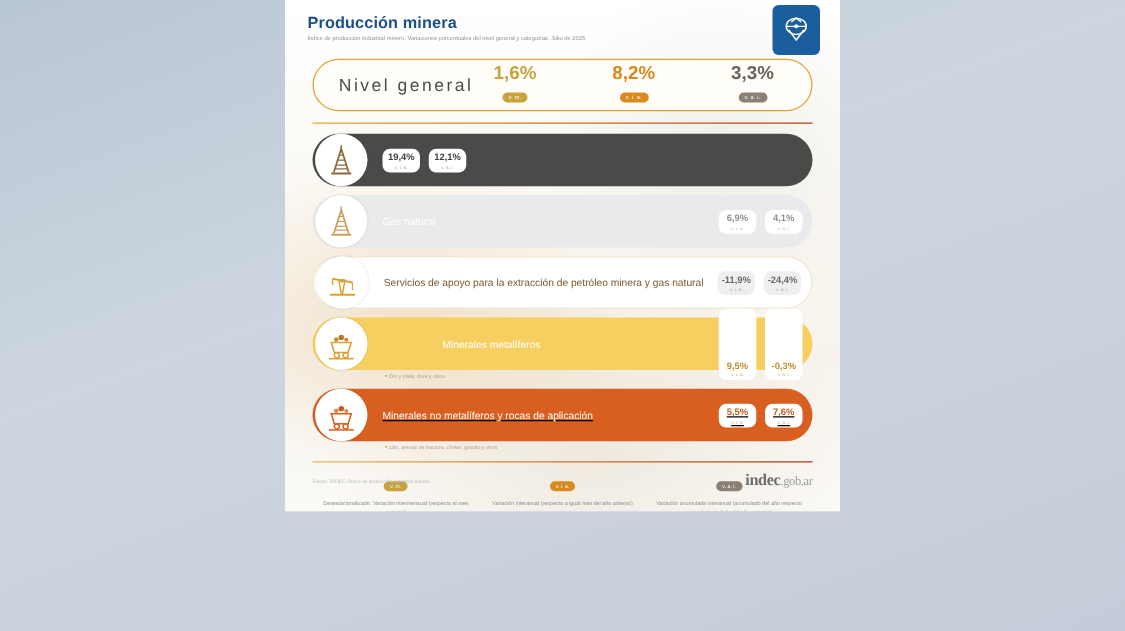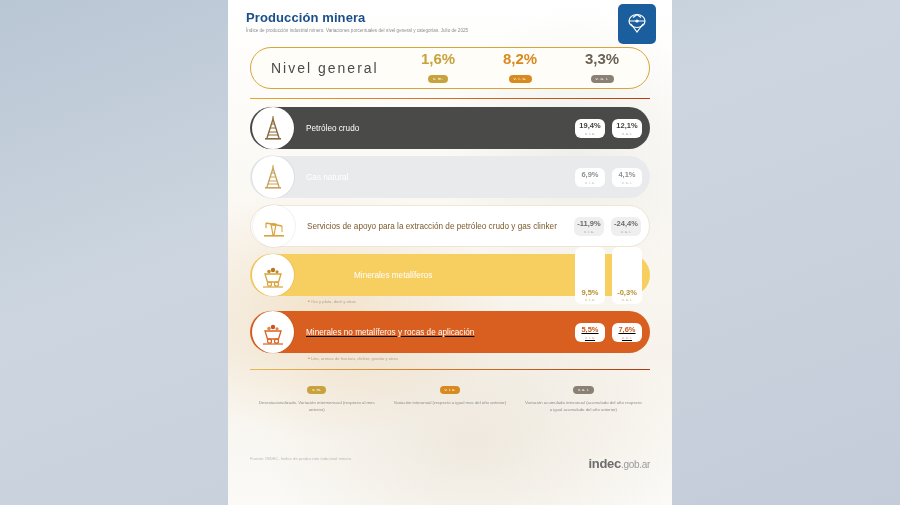--- a/index.html
+++ b/index.html
@@ -8,21 +8,21 @@
     background: #c9d3dd;
     font-family: "Liberation Sans", sans-serif;
     overflow: hidden;
   }
   #bg {
     position: absolute; inset: 0;
     background: linear-gradient(160deg, #b9c6d4 0%, #cdd6e0 40%, #c3ccd8 100%);
   }
   #sheet {
     position: absolute;
-    left: 228px; top: 0; width: 444px; height: 505px;
+    left: 228px; top: 0; width: 444px; height: 409px;
     background: #fdfdfb;
     overflow: hidden;
   }
   
   #sheet::before {
     content: "";
     position: absolute; inset: 0;
     background:
       radial-gradient(ellipse 260px 180px at 22% 62%, rgba(226,180,110,0.28), rgba(255,255,255,0) 70%),
       radial-gradient(ellipse 200px 200px at 78% 30%, rgba(200,205,200,0.25), rgba(255,255,255,0) 70%),
@@ -53,21 +53,21 @@
     border: 1.6px solid #d9a53a;
     border-radius: 22px;
     height: 42px;
     background: #fffdf8;
     display: flex; align-items: center; justify-content: space-between;
     padding: 0 16px 0 20px;
   }
   .general-label {
     font-size: 14px; color: #4b4b4b; letter-spacing: 2px; font-weight: normal;
   }
-  .gen-values { display: flex; align-items: flex-end; gap: 20px; }
+  .gen-values { display: flex; align-items: flex-end; gap: 33px; }
   .gen-val { text-align: center; width: 62px; }
   .gen-num { font-size: 15px; font-weight: bold; line-height: 1; }
   .gen-num.c1 { color: #c8a23c; }
   .gen-num.c2 { color: #d98a1f; }
   .gen-num.c3 { color: #6b6257; }
   .chip {
     display: inline-block; margin-top: 3px;
     font-size: 4.4px; color: #fff; padding: 1px 5px 1.5px 5px;
     border-radius: 6px; letter-spacing: .2px;
   }
@@ -160,22 +160,22 @@
   }
   .legend-chip.c1 { background: #c8a23c; }
   .legend-chip.c2 { background: #d98a1f; }
   .legend-chip.c3 { background: #8a8073; }
   .legend-text {
     margin-top: 5px; font-size: 4.3px; line-height: 1.6; color: #8d8d8d;
   }
 
   
   .footer {
-    position: absolute; left: 22px; right: 22px; bottom: 34px;
-    display: flex; align-items: flex-start; justify-content: space-between;
+    position: absolute; left: 22px; right: 22px; bottom: 17px;
+    display: flex; align-items: center; justify-content: space-between; font-family: Liberation Serif, serif;
   }
   .source { font-size: 4.2px; color: #b9b9b9; }
   .brand { font-size: 13px; color: #8a8a8a; letter-spacing: -.3px; }
   .brand b { color: #6d6d6d; font-weight: bold; }
   .brand span { font-size: 10px; color: #9a9a9a; }
 </style>
 </head>
 <body>
 
 <div id="bg"></div>
@@ -223,21 +223,20 @@
         <div class="row dark">
           <div class="icon-badge">
             <svg width="28" height="28" viewBox="0 0 28 28" aria-hidden="true">
               <path d="M8 24 L14 5 L20 24" fill="none" stroke="#8a6a3a" stroke-width="1.4"></path>
               <path d="M10 18 L18 18 M11 14 L17 14 M12 10 L16 10" stroke="#8a6a3a" stroke-width="1"></path>
               <path d="M9 21 L19 21" stroke="#8a6a3a" stroke-width="1"></path>
               <rect x="6" y="24" width="16" height="1.6" fill="#8a6a3a"></rect>
               <path d="M14 5 L14 2" stroke="#8a6a3a" stroke-width="1"></path>
             </svg>
           </div>
-          <div class="row-label">Petróleo crudo</div>
           <div class="row-values">
             <div class="vbox">
               <div class="vnum">19,4%</div>
               <span class="vtag">v. i. a.</span>
             </div>
             <div class="vbox">
               <div class="vnum">12,1%</div>
               <span class="vtag">v. a. i.</span>
             </div>
           </div>
@@ -274,21 +273,21 @@
           <div class="icon-badge">
             <svg width="28" height="28" viewBox="0 0 28 28" aria-hidden="true">
               <rect x="4" y="23" width="20" height="1.6" fill="#d9a23a"></rect>
               <path d="M13 23 L11 12 L16 12 L14 23 Z" fill="none" stroke="#d9a23a" stroke-width="1.2"></path>
               <path d="M6 11 L22 14" stroke="#d9a23a" stroke-width="1.6"></path>
               <path d="M6 11 L6 16" stroke="#d9a23a" stroke-width="1.2"></path>
               <circle cx="13.5" cy="12.5" r="1.6" fill="#d9a23a"></circle>
               <path d="M22 14 L22 20" stroke="#d9a23a" stroke-width="1"></path>
             </svg>
           </div>
-          <div class="row-label">Servicios de apoyo para la extracción de petróleo crudo y gas clinker</div>
+          <div class="row-label">Servicios de apoyo para la extracción de petróleo minera y gas natural</div>
           <div class="row-values">
             <div class="vbox">
               <div class="vnum">-11,9%</div>
               <span class="vtag">v. i. a.</span>
             </div>
             <div class="vbox">
               <div class="vnum">-24,4%</div>
               <span class="vtag">v. a. i.</span>
             </div>
           </div>

